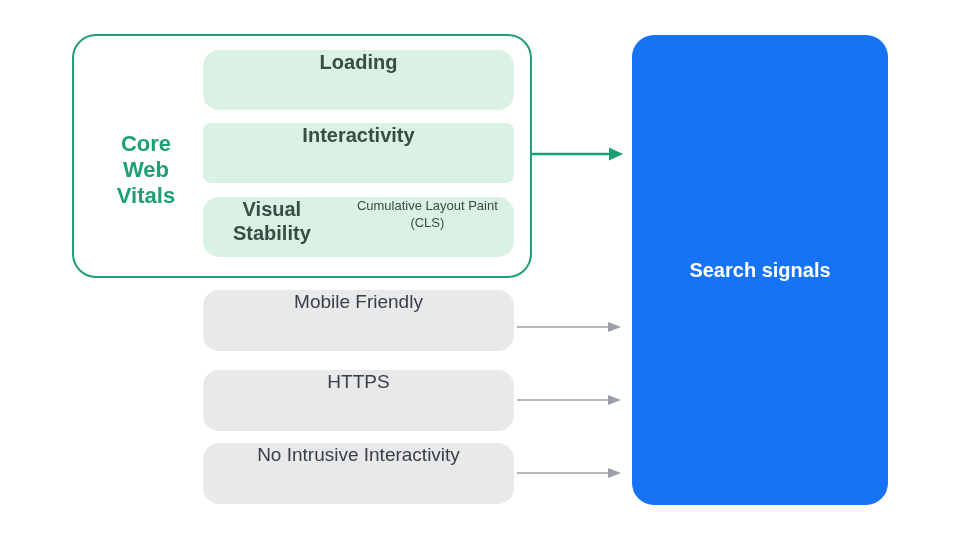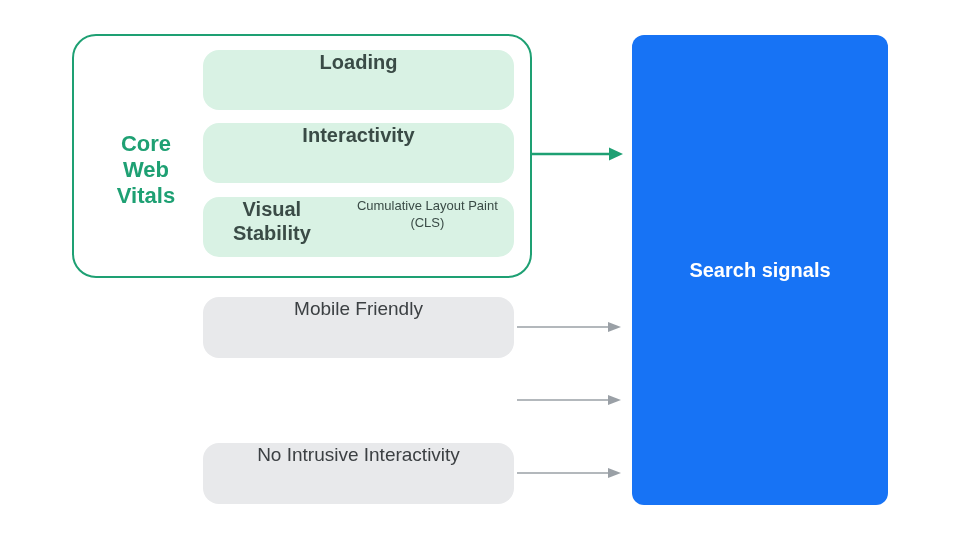--- a/index.html
+++ b/index.html
@@ -63,33 +63,33 @@
     line-height: 17px;
     font-weight: 400;
     color: var(--c-pill-text, #3A4B46);
   }
   .pill.gray .pill-title {
     font-weight: 400;
     font-size: 19px;
     color: var(--c-gray-text, #3C4043);
   }
   #pill-loading { top: 50px; }
-  #pill-interactivity { top: 123px; }
+  #pill-interactivity { top: 123px; border-radius: 8px; }
   #pill-visual-stability { top: 197px; }
-  #pill-mobile-friendly { top: 297px; }
+  #pill-mobile-friendly { top: 290px; }
   #pill-https { top: 370px; }
   #pill-interstitials { top: 443px; }
   
   .result-box {
     position: absolute;
     left: 632px;
     top: 35px;
     width: 256px;
     height: 470px;
-    border-radius: 12px;
+    border-radius: 22px;
     background: var(--c-blue, #1773F5);
     display: flex;
     flex-direction: column;
     align-items: center;
     justify-content: center;
     text-align: center;
   }
   .result-line {
     color: var(--c-white, #ffffff);
     font-size: 20px;
@@ -127,20 +127,23 @@
 
   <div class="pill mint" id="pill-visual-stability">
     <div class="pill-title">Visual Stability</div>
     <div class="pill-sub">Cumulative Layout Paint (CLS)</div>
   </div>
 
   <div class="pill gray" id="pill-mobile-friendly">
     <div class="pill-title">Mobile Friendly</div>
   </div>
 
+  <div class="pill gray" id="pill-https">
+    <div class="pill-title">HTTPS</div>
+  </div>
 
   <div class="pill gray" id="pill-interstitials">
     <div class="pill-title">No Intrusive Interactivity</div>
   </div>
 
   <div class="result-box">
     <div class="result-line">Search signals</div>
   </div>
 
   <svg class="arrows" width="960" height="540" viewBox="0 0 960 540">

